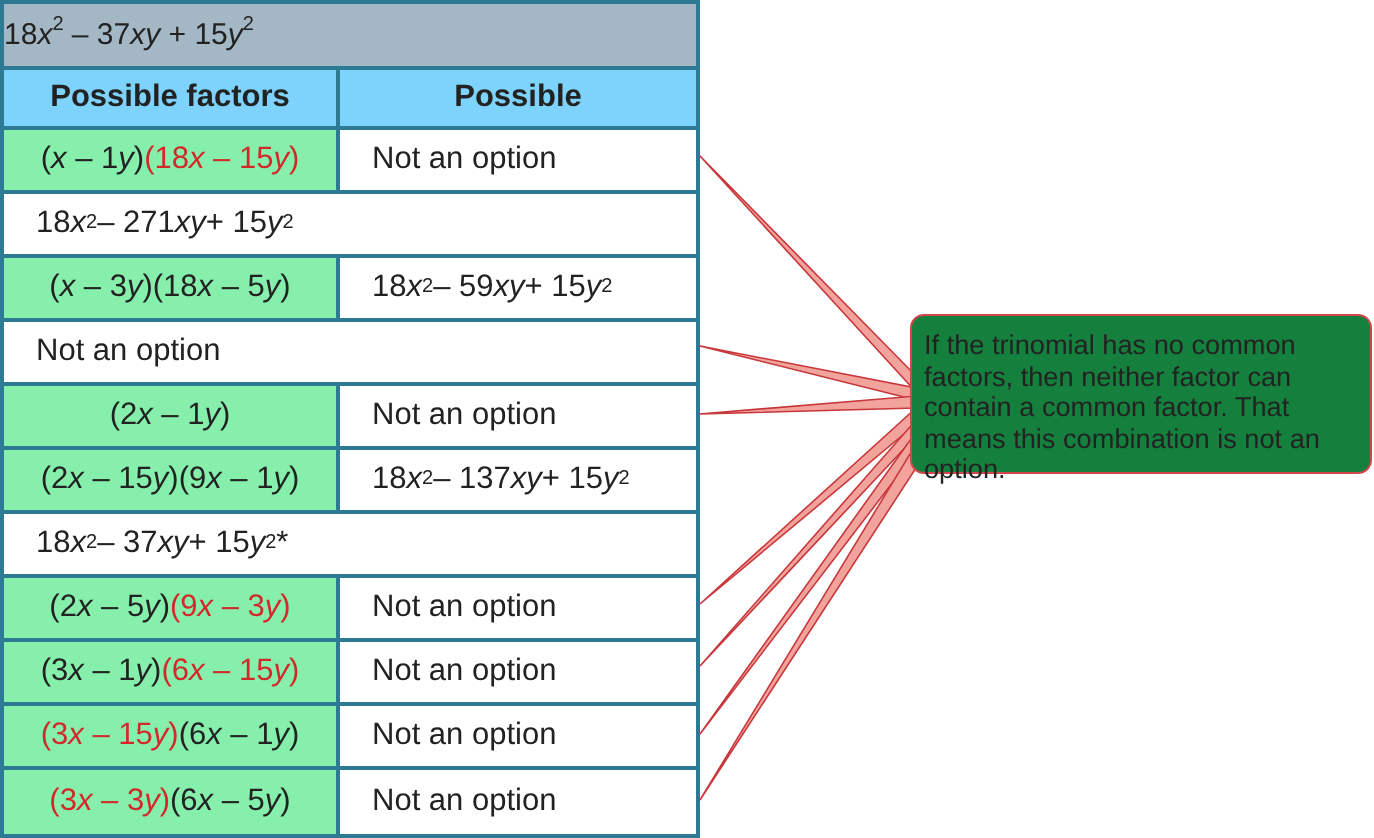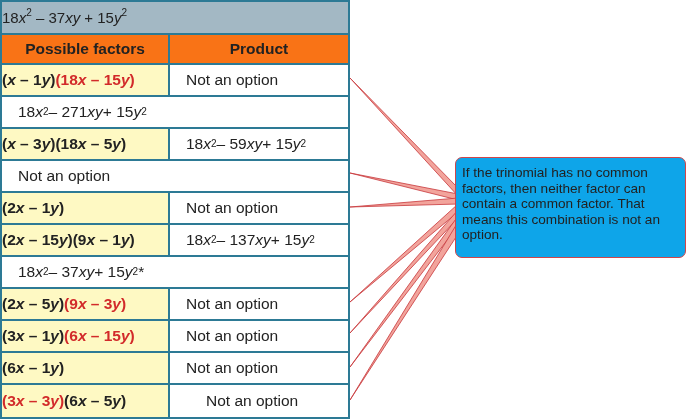--- a/index.html
+++ b/index.html
@@ -1,32 +1,32 @@
 <!DOCTYPE html>
 <html><head>
   <meta charset="utf-8">
   <style>
     html, body { margin:0; padding:0; background:#ffffff; }
     body { width:687px; height:419px; position:relative; overflow:hidden;
            font-family:"Liberation Sans", "DejaVu Sans", sans-serif; color:#222; }
     .tbl { position:absolute; left:0; top:0; width:350px; border:2px solid #2d7a95;
            box-sizing:border-box; border-collapse:collapse; }
     .row { display:flex; height:32px; border-bottom:2px solid #2d7a95; box-sizing:border-box; }
-    .row:last-child { border-bottom:none;gap:20px; }
+    .row:last-child { border-bottom:none; }
     .title-row { background:#a3b8c4; justify-content:flex-start; align-items:center; font-size:15px; height:33px; }
     .head-row { background:#a3b8c4; height:30px; }
     .cell { display:flex; align-items:center; box-sizing:border-box; font-size:15.5px; }
-    .c1 { width:168px; justify-content:flex-start; border-right:2px solid #2d7a95; background:#fef9c3;font-weight:bold; }
+    .c1 { width:168px; justify-content:center; border-right:2px solid #2d7a95; background:#86efac; }
     .c2 { flex:1; padding-left:16px; background:#ffffff; }
-    .head-row .c1, .head-row .c2 { background:#f97316; font-weight:bold; justify-content:center; padding-left:0; font-size:15.5px; }
+    .head-row .c1, .head-row .c2 { background:#7dd3fc; font-weight:bold; justify-content:center; padding-left:0; font-size:15.5px; }
     .red { color:#d22a2a; }
     i { font-style:italic; }
     sup { font-size:10px; vertical-align:7px; line-height:0; }
-    .callout { position:absolute; left:455px; top:157px; width:231px; height:101px;
-               background:#0ea5e9; border:1.5px solid #d0464a; border-radius:7px; box-sizing:border-box;
+    .callout { position:absolute; left:455px; top:157px; width:231px; height:80px;
+               background:#15803d; border:1.5px solid #d0464a; border-radius:7px; box-sizing:border-box;
                padding:7px 6px 6px 6px; font-size:13.6px; line-height:15.5px; color:#222; }
     svg.rays { position:absolute; left:0; top:0; }
   </style>
 </head>
 <body>
 
 <svg class="rays" width="687" height="419">
   <g fill="#f2a49c" stroke="#c8373b" stroke-width="0.8">
     <polygon points="350,78 458,188 458,196"></polygon>
     <polygon points="350,173 458,194 458,200"></polygon>
@@ -37,21 +37,21 @@
     <polygon points="350,400 458,222 458,234"></polygon>
   </g>
 </svg>
 
 <div class="tbl">
   <div class="row title-row">
     <span>18<i>x</i><sup>2</sup> – 37<i>xy</i> + 15<i>y</i><sup>2</sup></span>
   </div>
   <div class="row head-row">
     <div class="cell c1">Possible factors</div>
-    <div class="cell c2">Product</div>
+    <div class="cell c2">Possible</div>
   </div>
   <div id="rows">
       <div class="row">
         <div class="cell c1">
           <span>(<i>x</i> – 1<i>y</i>)</span>
           <span class="red">(18<i>x</i> – 15<i>y</i>)</span>
         </div>
         <div class="cell c2">Not an option</div>
       </div>
       <div class="row">
@@ -92,20 +92,21 @@
       </div>
       <div class="row">
         <div class="cell c1">
           <span>(3<i>x</i> – 1<i>y</i>)</span>
           <span class="red">(6<i>x</i> – 15<i>y</i>)</span>
         </div>
         <div class="cell c2">Not an option</div>
       </div>
       <div class="row">
         <div class="cell c1">
+          <span class="red">(3<i>x</i> – 15<i>y</i>)</span>
           <span>(6<i>x</i> – 1<i>y</i>)</span>
         </div>
         <div class="cell c2">Not an option</div>
       </div>
       <div class="row">
         <div class="cell c1">
           <span class="red">(3<i>x</i> – 3<i>y</i>)</span>
           <span>(6<i>x</i> – 5<i>y</i>)</span>
         </div>
         <div class="cell c2">Not an option</div>

